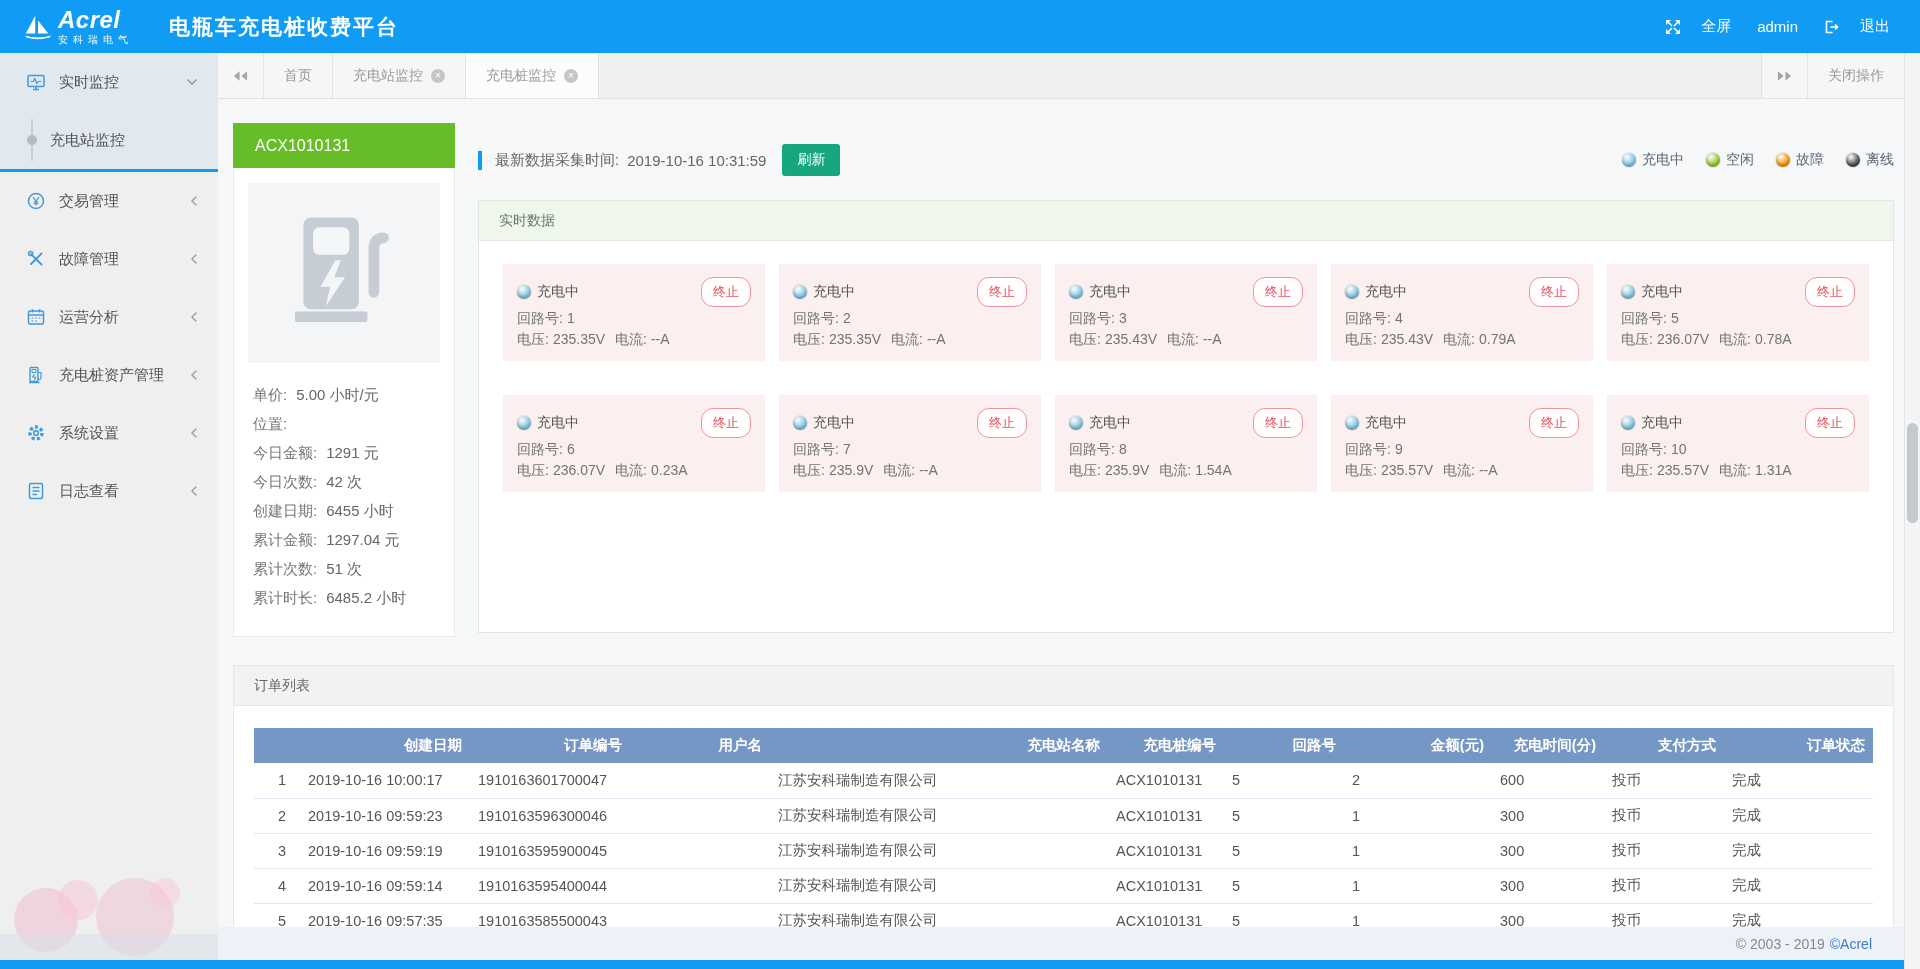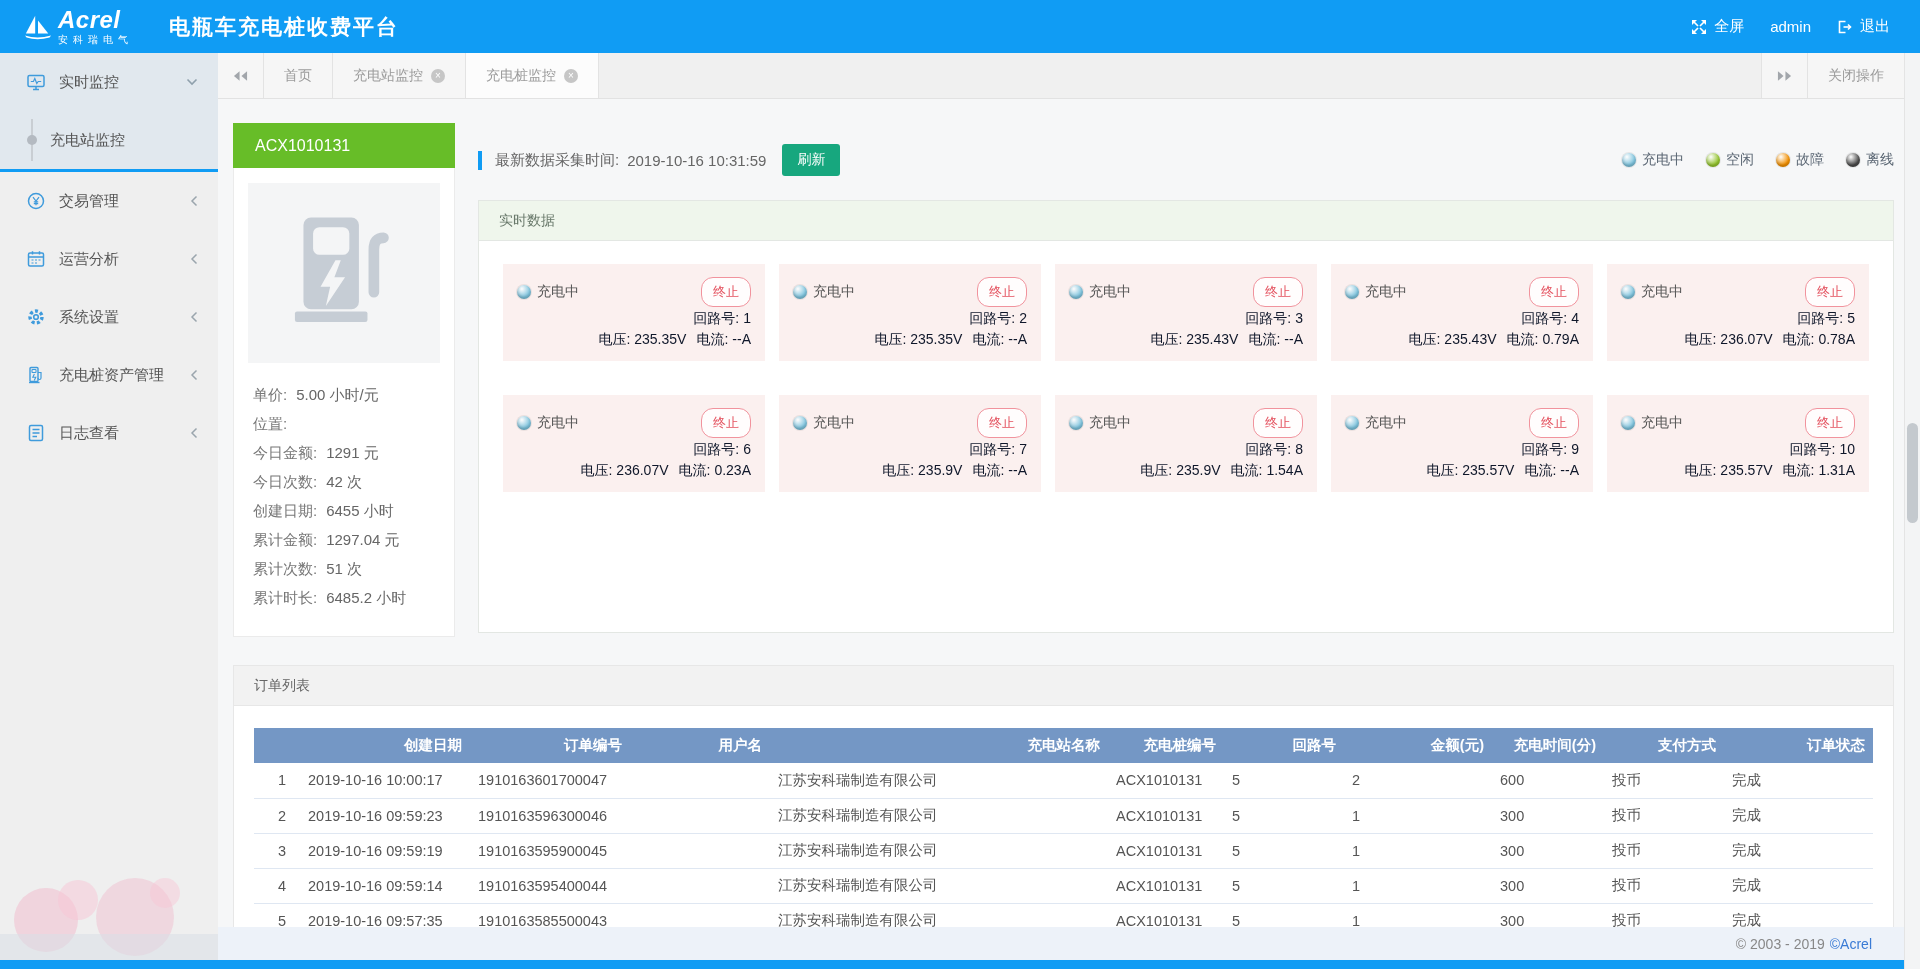--- a/index.html
+++ b/index.html
@@ -7,21 +7,21 @@
   body { font-family:"Liberation Sans","DejaVu Sans",sans-serif; background:#f6f7f8; position:relative; color:#666; }
 
   
   .app-header { position:absolute; top:0; left:0; width:1920px; height:53px; background:#109cf4; display:flex; align-items:center; color:#fff; z-index:30; }
   .logo { margin-left:24px; display:flex; align-items:center; gap:6px; }
   .logo-text { display:flex; flex-direction:column; line-height:1; }
   .logo-name { font-style:italic; font-weight:bold; font-size:24px; letter-spacing:.5px; }
   .logo-sub { font-size:10px; letter-spacing:5px; margin-top:3px; white-space:nowrap; }
   .app-title { font-size:21px; font-weight:bold; margin-left:36px; letter-spacing:2px; }
   .header-right { margin-left:auto; margin-right:30px; display:flex; align-items:center; gap:26px; font-size:15px; }
-  .header-item { display:flex; align-items:center; gap:7px; cursor:pointer; }
+  .header-item { display:flex; align-items:center; gap:20px; cursor:pointer; }
 
   
   .tabbar { position:absolute; top:53px; left:218px; width:1686px; height:46px; background:#f0f0f0; display:flex; border-bottom:1px solid #e2e2e2; z-index:20; }
   .tab-cell { display:flex; align-items:center; justify-content:center; padding:0 20px; border-right:1px solid #e3e3e3; color:#9b9b9b; font-size:14px; background:#f6f6f6; cursor:pointer; gap:8px; white-space:nowrap; }
   .tab-arrow { width:46px; padding:0; }
   .tab-active { background:#fcfcfc; }
   .tab-spacer { flex:1; background:transparent; border-right:none; }
   .tab-cell.right-cell { border-left:1px solid #e3e3e3; border-right:none; }
   .tab-close { width:14px; height:14px; border-radius:50%; background:#c6c6c6; color:#fff; font-size:10px; line-height:14px; text-align:center; display:inline-block; }
 
@@ -61,21 +61,21 @@
           box-shadow:inset 0 -2px 3px rgba(0,0,0,.22), 0 0 0 1px rgba(0,0,0,.07); }
 
   
   .rt-panel { position:absolute; left:260px; top:101px; right:10px; height:433px; background:#fff; border:1px solid #e3e7e3; }
   .rt-panel-header { height:40px; background:#eff6ec; border-bottom:1px solid #e3e7e3; display:flex; align-items:center; padding-left:20px; font-size:14px; color:#68786a; }
   .rt-body { padding:23px 24px; display:flex; flex-wrap:wrap; gap:34px 14px; }
   .rt-card { width:calc((100% - 56px)/5); height:97px; background:#fbf0ef; padding:13px 14px 12px; display:flex; flex-direction:column; justify-content:space-between; }
   .rt-top { display:flex; align-items:center; }
   .rt-status { font-size:14px; color:#555; margin-left:6px; }
   .terminate-btn { margin-left:auto; height:30px; padding:0 11px; border-radius:12px; border:1px solid #f1939d; color:#e4525f; background:#fffdfd; font-size:13px; cursor:pointer; }
-  .rt-circuit, .rt-vals { text-align:right; font-size:14px; color:#0f172a; }
+  .rt-circuit, .rt-vals { text-align:left; font-size:14px; color:#737373; }
   .rt-vals .gap { display:inline-block; width:10px; }
   .lbl { margin-right:4px; }
 
   
   .orders-panel { position:absolute; left:15px; top:566px; right:10px; height:301px; background:#fff; border:1px solid #e7e7e7; }
   .orders-header { height:40px; background:#f2f2f2; border-bottom:1px solid #e7e7e7; display:flex; align-items:center; padding-left:20px; font-size:14px; color:#666; }
   .orders-body { padding:22px 20px 0 20px; }
   table { width:100%; border-collapse:collapse; table-layout:fixed; }
   thead th { background:#7497c5; color:#fff; font-weight:bold; height:35px; text-align:right; padding:0 8px; font-size:14.5px; white-space:nowrap; overflow:hidden; }
   tbody td { height:35px; padding:0 8px; border-bottom:1px solid #dfe7f2; font-size:14.5px; color:#555; white-space:nowrap; overflow:hidden; }
@@ -188,54 +188,67 @@
           <path d="M7 6.2 L10 10 L13 6.2 M10 10 V14.2 M7.8 10.8 h4.4 M7.8 12.6 h4.4" stroke-width="1.2"></path>
       </svg>
     </span>
     <span class="nav-label">交易管理</span>
     <svg width="8" height="12" viewBox="0 0 8 12" fill="none" stroke="#9aa5ad" stroke-width="1.5">
         <path d="M6.5 1.5 L2 6 L6.5 10.5"></path>
       </svg>
   </div>
   <div class="nav-item">
     <span class="nav-icon">
+      <svg viewBox="0 0 20 20" width="20" height="20" fill="none" stroke="#3f9bdc" stroke-width="1.8" stroke-linecap="round">
+        <path d="M5 5 L15.5 15.5"></path>
+          <path d="M15.5 4.5 L5 15"></path>
+          <circle cx="4.6" cy="4.6" r="2.1" stroke-width="1.4"></circle>
+      </svg>
+    </span>
+    <span class="nav-label">故障管理</span>
+    <svg width="8" height="12" viewBox="0 0 8 12" fill="none" stroke="#9aa5ad" stroke-width="1.5">
+        <path d="M6.5 1.5 L2 6 L6.5 10.5"></path>
+      </svg>
+  </div>
+  <div class="nav-item">
+    <span class="nav-icon">
       <svg viewBox="0 0 20 20" width="20" height="20" fill="none" stroke="#3f9bdc" stroke-width="1.5">
         <rect x="2.5" y="4" width="15" height="13" rx="1.5"></rect>
           <path d="M2.5 8 H17.5 M6.5 2.2 V5.5 M13.5 2.2 V5.5"></path>
           <path d="M5.5 11 h2 M9 11 h2 M12.5 11 h2 M5.5 14 h2 M9 14 h2" stroke-width="1.2"></path>
       </svg>
     </span>
     <span class="nav-label">运营分析</span>
-    <svg width="8" height="12" viewBox="0 0 8 12" fill="none" stroke="#9aa5ad" stroke-width="1.5">
-        <path d="M6.5 1.5 L2 6 L6.5 10.5"></path>
-      </svg>
-  </div>
-  <div class="nav-item">
-    <span class="nav-icon">
-      <svg viewBox="0 0 20 20" width="20" height="20" fill="none">
-        <circle cx="10" cy="10" r="6" stroke="#3f9bdc" stroke-width="3.4" stroke-dasharray="3 2.3"></circle>
-          <circle cx="10" cy="10" r="2.3" stroke="#3f9bdc" stroke-width="1.6"></circle>
-      </svg>
-    </span>
-    <span class="nav-label">系统设置</span>
     <svg width="8" height="12" viewBox="0 0 8 12" fill="none" stroke="#9aa5ad" stroke-width="1.5">
         <path d="M6.5 1.5 L2 6 L6.5 10.5"></path>
       </svg>
   </div>
   <div class="nav-item">
     <span class="nav-icon">
       <svg viewBox="0 0 20 20" width="20" height="20" fill="none" stroke="#3f9bdc" stroke-width="1.4">
         <rect x="4" y="2.5" width="8" height="14" rx="1"></rect>
           <rect x="6" y="4.5" width="4" height="3" rx=".5" stroke-width="1.1"></rect>
           <path d="M8.4 9 l-1.6 3.2 h3 L8.2 15.5" stroke-width="1.1"></path>
           <path d="M12 7.5 h3 v5.5 a1.5 1.5 0 0 1 -3 0" stroke-width="1.2"></path>
           <path d="M3 17.5 h10.5"></path>
       </svg>
     </span>
     <span class="nav-label">充电桩资产管理</span>
+    <svg width="8" height="12" viewBox="0 0 8 12" fill="none" stroke="#9aa5ad" stroke-width="1.5">
+        <path d="M6.5 1.5 L2 6 L6.5 10.5"></path>
+      </svg>
+  </div>
+  <div class="nav-item">
+    <span class="nav-icon">
+      <svg viewBox="0 0 20 20" width="20" height="20" fill="none">
+        <circle cx="10" cy="10" r="6" stroke="#3f9bdc" stroke-width="3.4" stroke-dasharray="3 2.3"></circle>
+          <circle cx="10" cy="10" r="2.3" stroke="#3f9bdc" stroke-width="1.6"></circle>
+      </svg>
+    </span>
+    <span class="nav-label">系统设置</span>
     <svg width="8" height="12" viewBox="0 0 8 12" fill="none" stroke="#9aa5ad" stroke-width="1.5">
         <path d="M6.5 1.5 L2 6 L6.5 10.5"></path>
       </svg>
   </div>
   <div class="nav-item">
     <span class="nav-icon">
       <svg viewBox="0 0 20 20" width="20" height="20" fill="none" stroke="#3f9bdc" stroke-width="1.5">
         <rect x="3.5" y="2.5" width="13" height="15" rx="1.5"></rect>
           <path d="M6.5 6.5 h7 M6.5 10 h7 M6.5 13.5 h4.5" stroke-width="1.3"></path>
       </svg>

